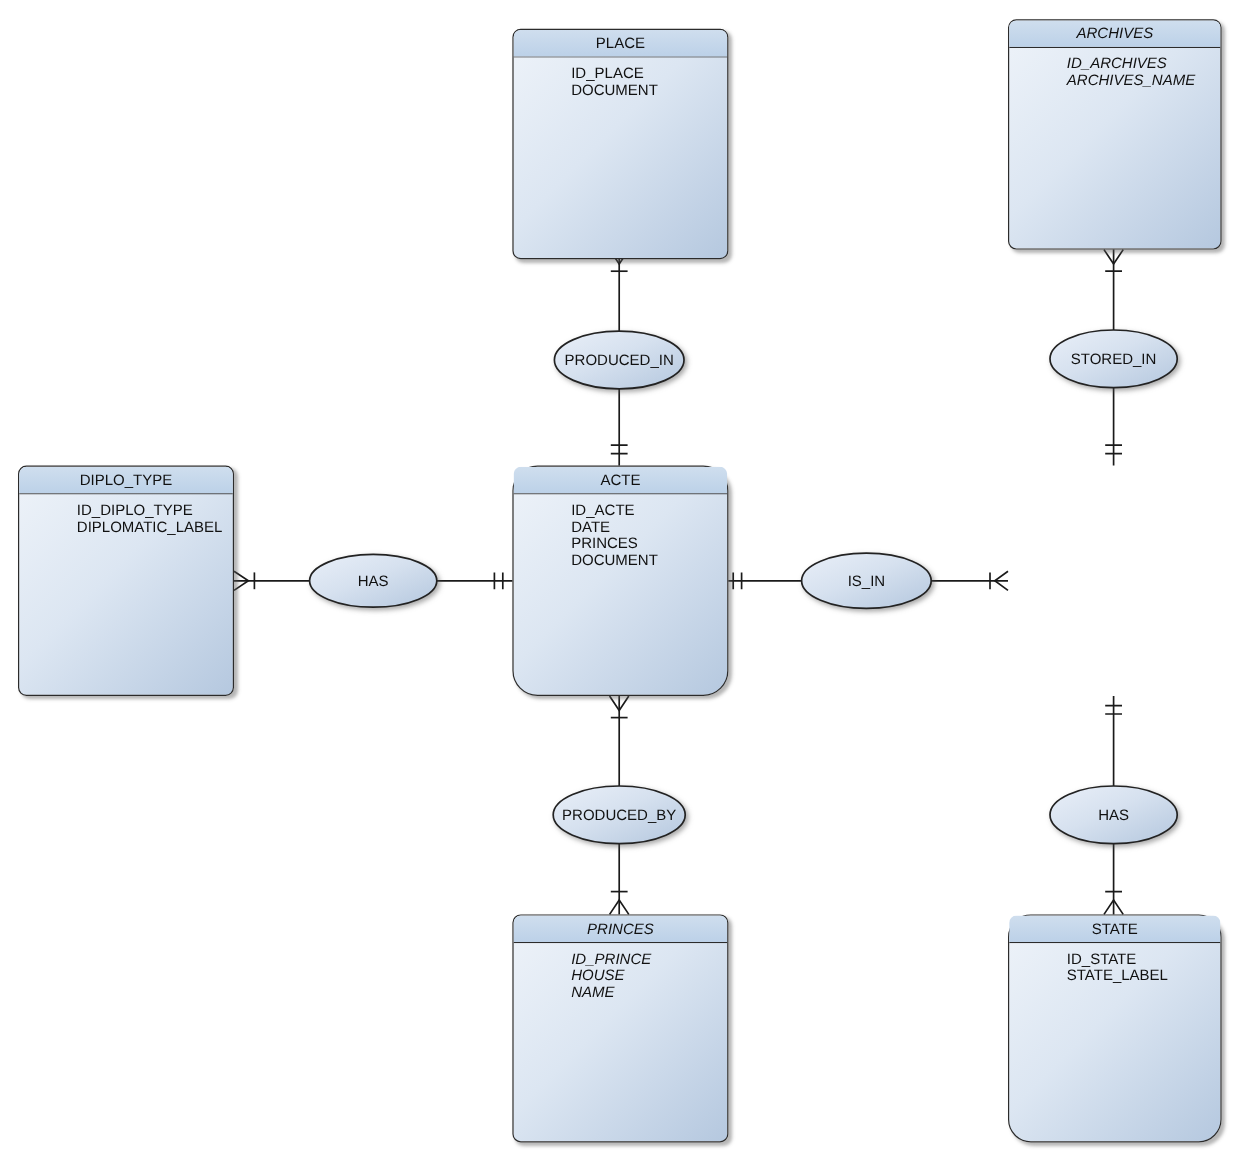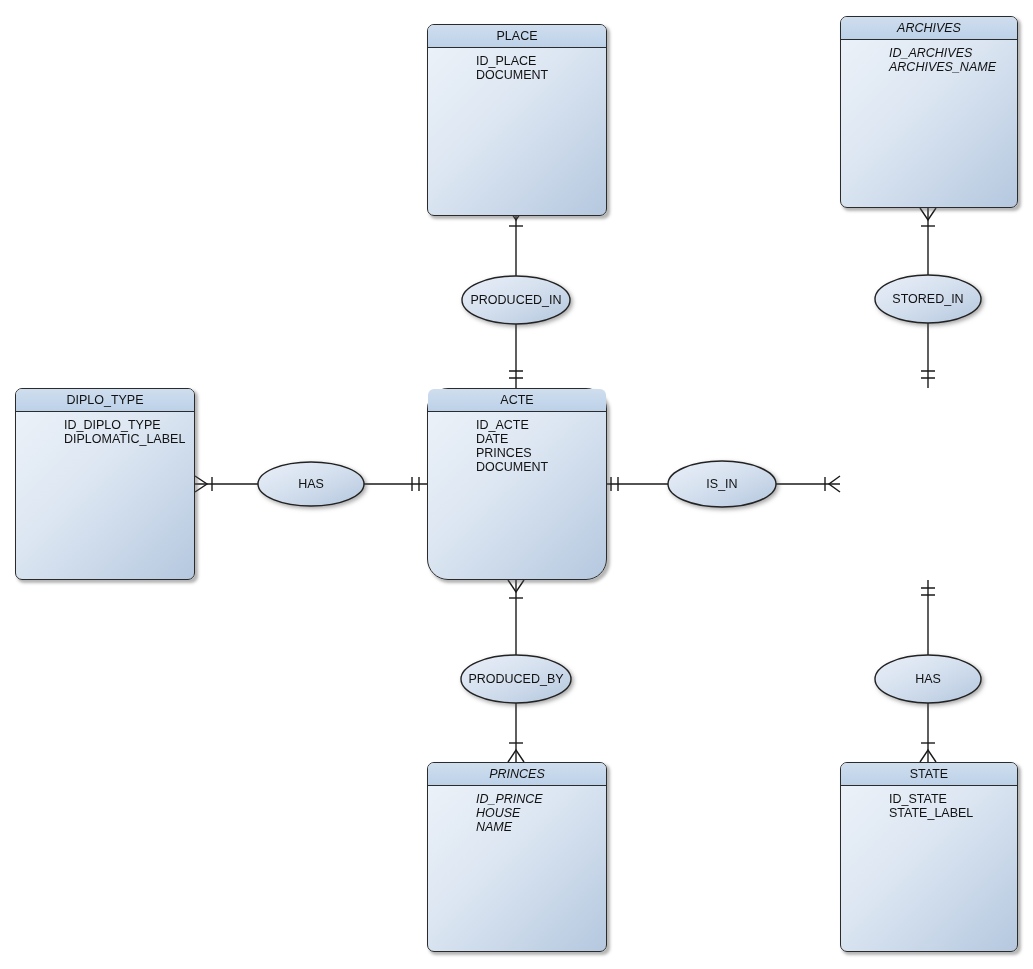--- a/index.html
+++ b/index.html
@@ -27,21 +27,21 @@
   }
   .entity-attrs { padding:6px 4px 0 4px; font-size:12.5px; line-height:14px; color:#111;margin-left:44px; }
   .attr-line { white-space:nowrap; }
 
   #e-place    { left:427px; top:24px;  width:180px; height:192px; }
   #e-archives { left:840px; top:16px;  width:178px; height:192px;font-style:italic; }
   #e-diplo    { left:15px;  top:388px; width:180px; height:192px; }
   #e-acte     { left:427px; top:388px; width:180px; height:192px;border-radius:21px; }
   #e-document { left:840px; top:388px; width:178px; height:192px; }
   #e-princes  { left:427px; top:762px; width:180px; height:190px;font-style:italic; }
-  #e-state    { left:840px; top:762px; width:178px; height:190px; }
+  #e-state    { left:840px; top:762px; width:178px; height:190px;border-radius:19px; }
 
   .wire { stroke:#1a1a1a; stroke-width:1.4; fill:none; }
   .marker { stroke:#1a1a1a; stroke-width:1.4; fill:none; }
   .rel-ellipse { stroke:#222222; stroke-width:1.4;
                  filter:drop-shadow(2.5px 2.5px 2px rgba(80,80,80,0.5)); }
   .rel-label { font-family:"Liberation Sans", sans-serif; font-size:12.5px; fill:#111;
                text-anchor:middle; }
 </style>
 </head>
 <body>

